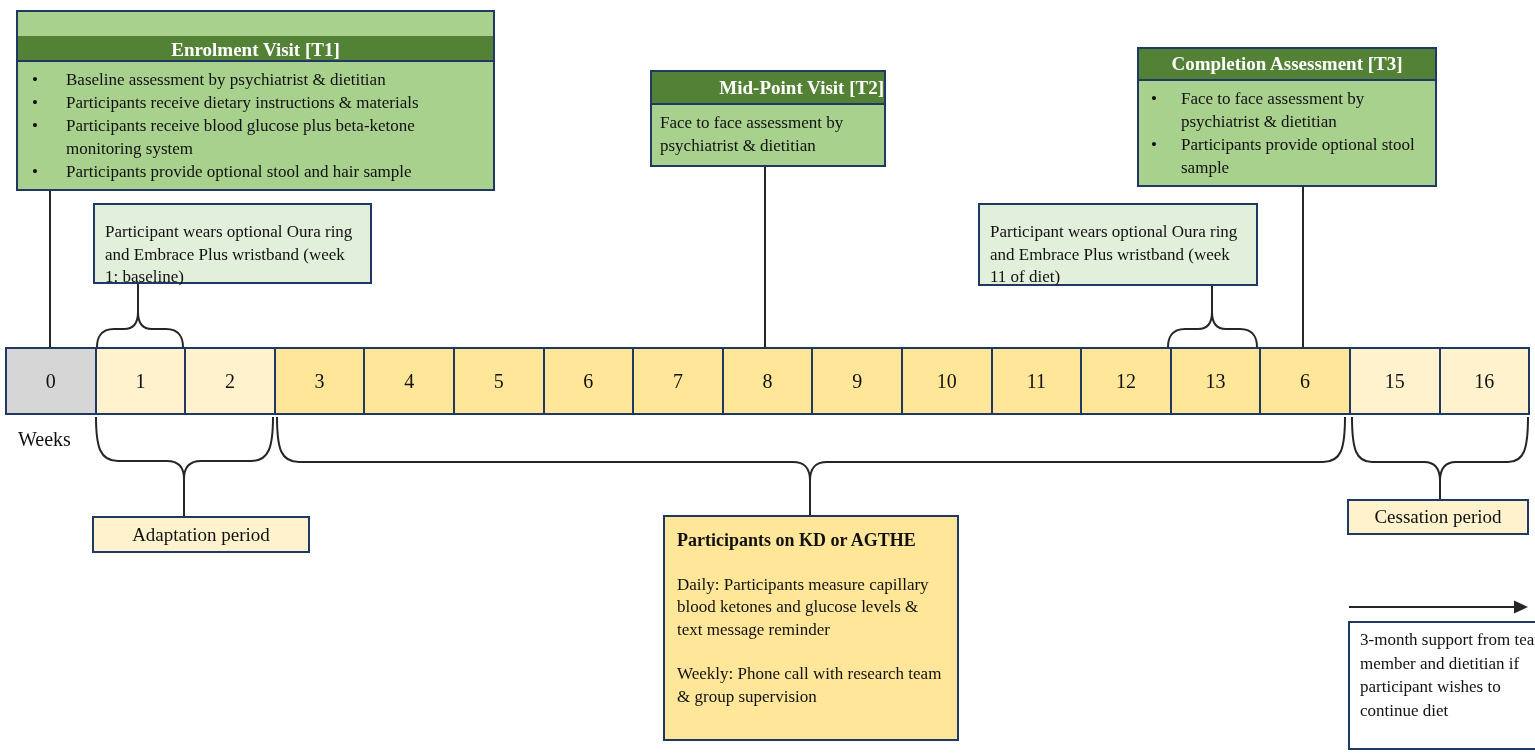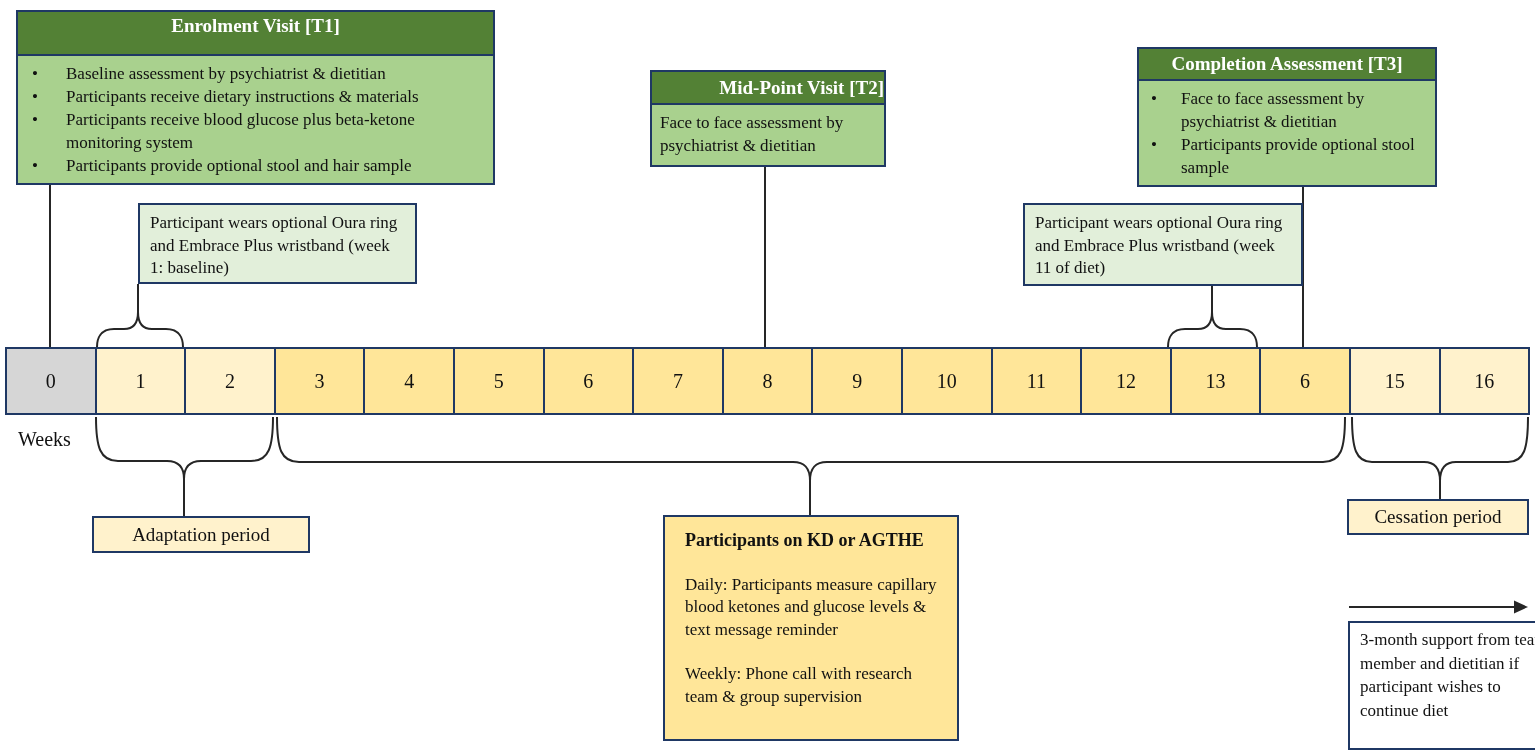--- a/index.html
+++ b/index.html
@@ -29,22 +29,21 @@
   .bullets { padding: 6px 8px 6px 14px; }
   .brow { display: flex; }
   .brow .dot { width: 34px; flex: 0 0 34px; text-align: left; }
   .brow .btxt { flex: 1; }
 
   
   .note {
     border: 2px solid var(--border-navy, #1f3864);
     background: var(--pale-green, #e2efda);
     font-size: 17px; line-height: 22.5px;
-    padding: 7px 10px;
-    margin-left: 45px;
+    padding: 16px 10px;
   }
 
   
   .timeline {
     left: 5px; top: 347px; width: 1525px; height: 68px;
     display: flex;
     border: 2px solid var(--border-navy, #1f3864);
   }
   .cell {
     flex: 1 1 0;
@@ -63,21 +62,21 @@
   .ybox {
     border: 2px solid var(--border-navy, #1f3864);
     background: var(--pale-yellow, #fff2cc);
     display: flex; align-items: center; justify-content: center;
     font-size: 19px;
   }
   .kd {
     border: 2px solid var(--border-navy, #1f3864);
     background: var(--gold, #ffe699);
     font-size: 17px; line-height: 22.5px;
-    padding: 12px 20px;
+    padding: 12px 12px;
   }
   .kd .kd-title { font-weight: bold; font-size: 18px; }
   .kd p { margin-top: 22px; }
 
   .support {
     border: 2px solid var(--border-navy, #1f3864);
     background: #fff;
     font-size: 17px; line-height: 23.5px;
     padding: 5px 10px;
   }
@@ -117,21 +116,21 @@
              M 1528 417 C 1528 449 1524 462 1508 462 L 1456 462 C 1446 462 1440 467 1440 481
              M 1440 481 L 1440 517"></path>
 
     <g>
       <line x1="1349" y1="607" x2="1514" y2="607"></line>
       <polygon points="1514,600.5 1528,607 1514,613.5"></polygon>
     </g>
   </svg>
 
   <div class="abs hbox" style="left:16px; top:10px; width:479px;">
-    <div class="hd" style="height:44px; line-height:28px;">Enrolment Visit [T1]</div>
+    <div class="hd" style="height:26px; line-height:28px;margin-top:24px;">Enrolment Visit [T1]</div>
     <div class="bd bullets">
       <div class="brow">
         <span class="dot">•</span>
         <span class="btxt">Baseline assessment by psychiatrist &amp; dietitian</span>
       </div>
       <div class="brow">
         <span class="dot">•</span>
         <span class="btxt">Participants receive dietary instructions &amp; materials</span>
       </div>
       <div class="brow">

